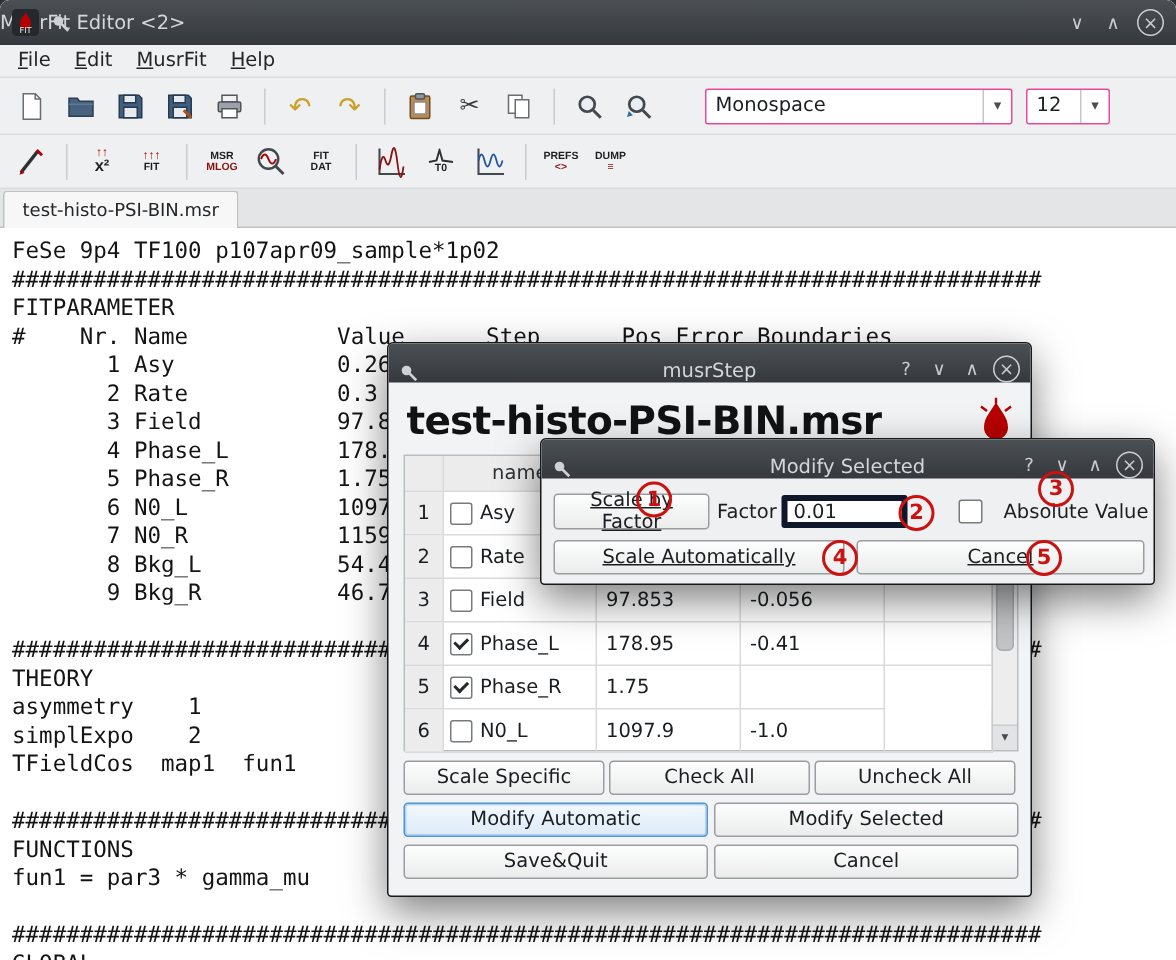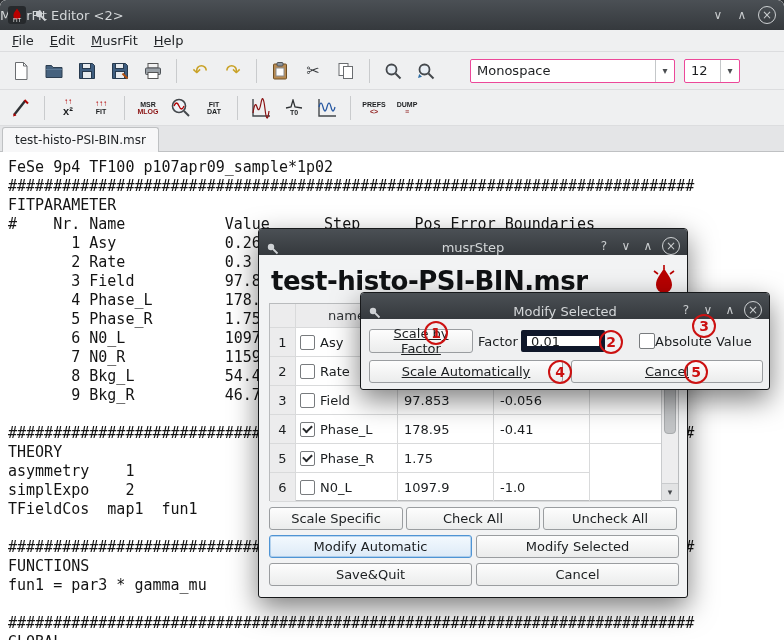--- a/index.html
+++ b/index.html
@@ -110,23 +110,23 @@
   .b-modauto{left:10px;top:306px;width:203px;height:23px;}
   .b-modsel{left:217px;top:306px;width:203px;height:23px;}
   .b-savequit{left:10px;top:334px;width:203px;height:23px;}
   .b-cancel{left:217px;top:334px;width:203px;height:23px;}
 
   
   .modify{left:360px;top:292px;width:410px;height:98px;background:#eff0f1;z-index:50;}
   .b-scalefactor{left:8px;top:36px;width:104px;height:24px;}
   .md-factor-label{position:absolute;left:117px;top:41px;font-size:13px;color:#1b1e20;}
   .md-input{position:absolute;left:160px;top:37px;width:84px;height:22px;background:#fff;
-    border:6px solid #0f172a;border-radius:2px;font-size:13px;color:#1b1e20;padding:0 4px;
+    border:4px solid #0f172a;border-radius:2px;font-size:13px;color:#1b1e20;padding:0 4px;
     box-sizing:border-box;font-family:inherit;}
-  .md-check{position:absolute;left:278px;top:40px;display:flex;align-items:center;gap:0;
+  .md-check{position:absolute;left:278px;top:40px;display:flex;align-items:center;gap:14px;
     font-size:13px;color:#1b1e20;}
   .md-check .cbx{width:14px;height:14px;}
   .b-scaleauto{left:8px;top:67px;width:194px;height:23px;}
   .b-mcancel{left:210px;top:67px;width:192px;height:23px;}
 
   
   .ann{position:absolute;width:20px;height:20px;border:2px solid #cc1111;border-radius:50%;
     color:#cc1111;font-size:14px;font-weight:bold;display:flex;align-items:center;
     justify-content:center;z-index:60;background:transparent;}
   .a1{left:424px;top:321px;} .a2{left:599px;top:330px;} .a3{left:692px;top:314px;}

